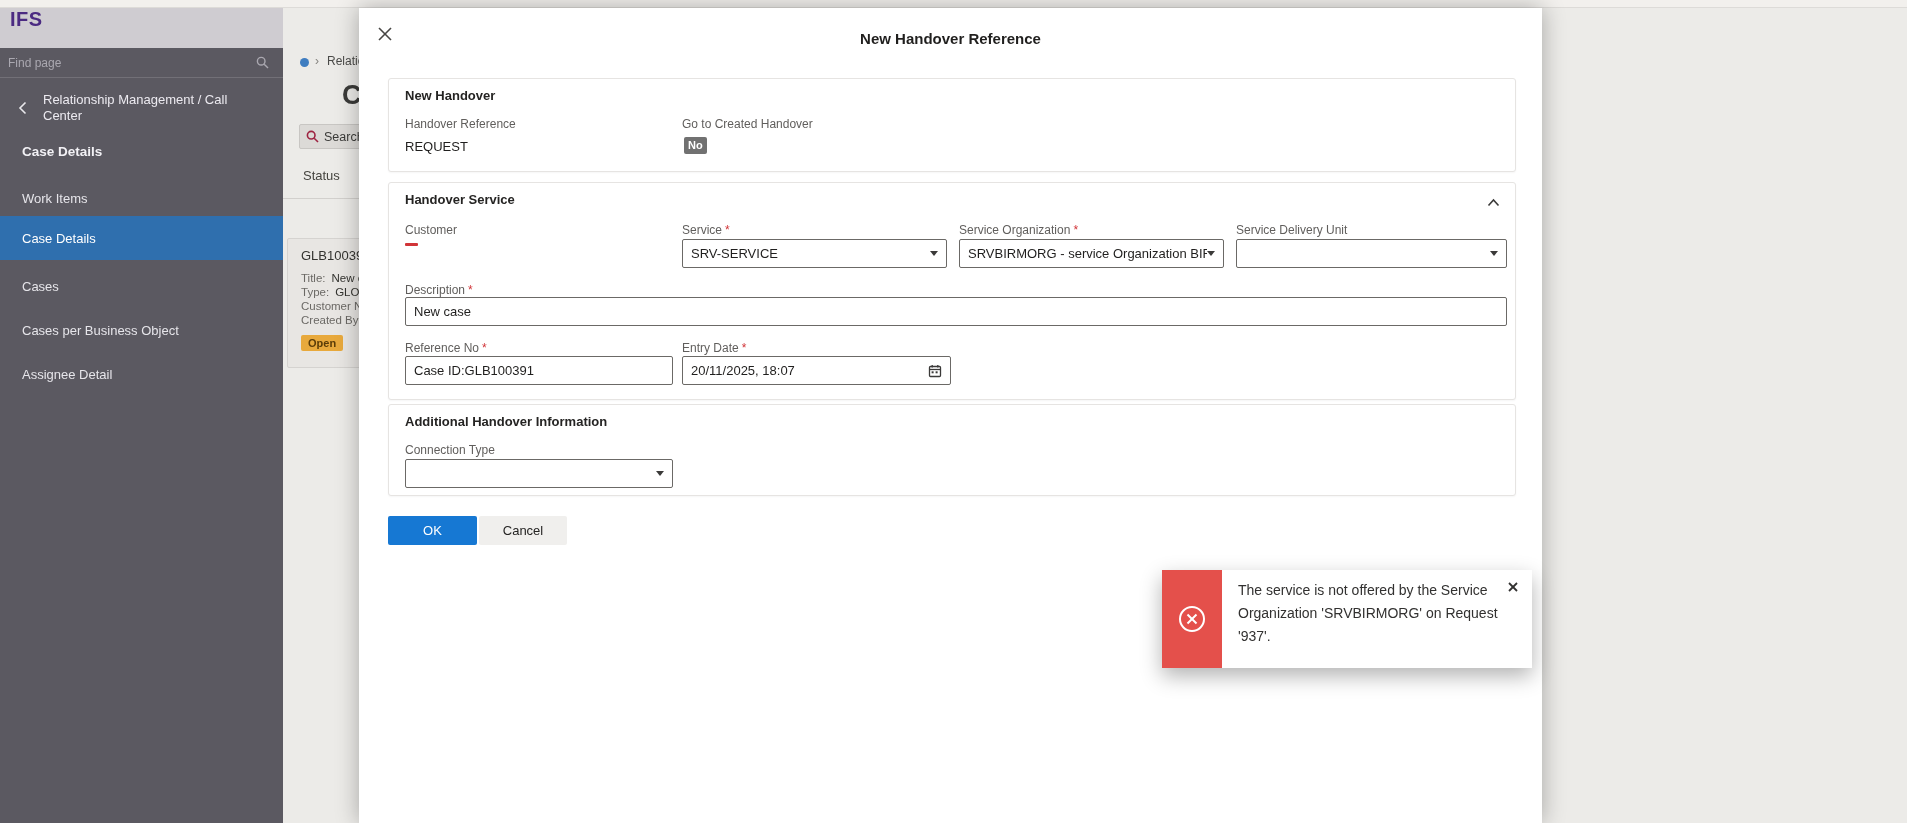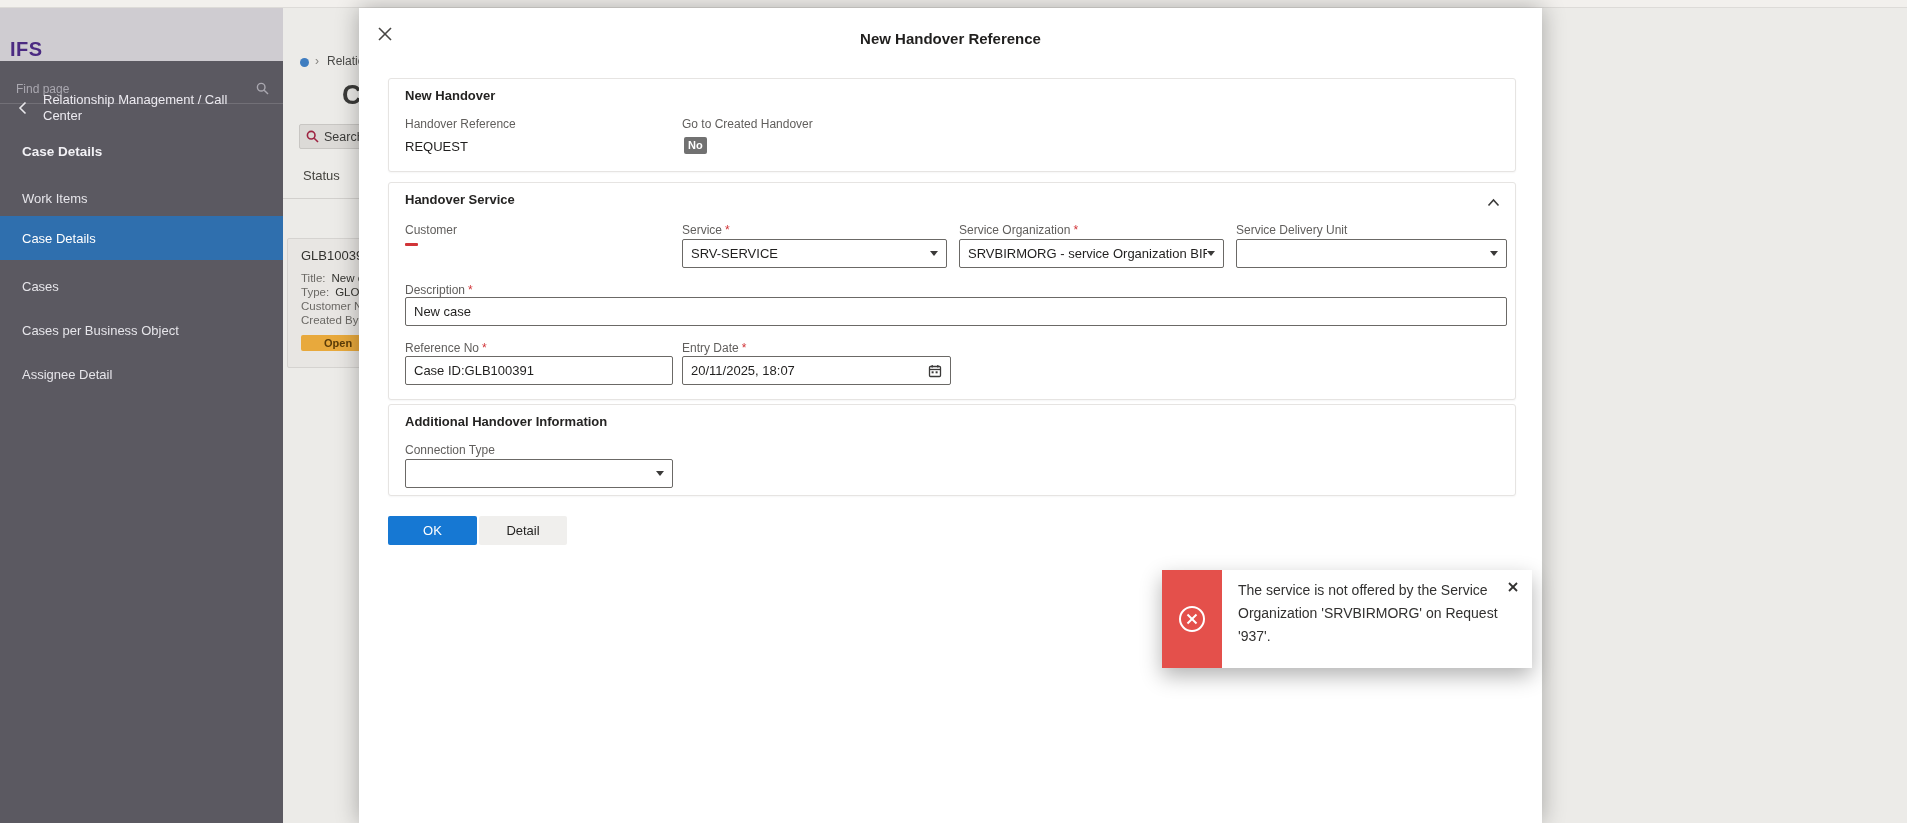--- a/index.html
+++ b/index.html
@@ -6,44 +6,44 @@
   html,body { width:1907px; height:823px; overflow:hidden; }
   body { font-family:"Liberation Sans", "DejaVu Sans", sans-serif; background:#ecebe8; position:relative; }
 
   .screen { position:absolute; inset:0; width:1907px; height:823px; }
 
   
   .topstrip { position:absolute; left:0; top:0; width:1907px; height:8px; background:#f2f0ed; border-bottom:1px solid #dddbd8; }
 
   
   .sidebar { position:absolute; left:0; top:8px; width:283px; height:815px; background:#5b5961; color:#e9e8ec; }
-  .side-logo { position:absolute; left:0; top:0; width:283px; height:53px; background:#cfccd1; display:flex; align-items:flex-end; padding-left:10px; }
+  .side-logo { position:absolute; left:0; top:0; width:283px; height:40px; background:#cfccd1; display:flex; align-items:flex-start; padding-left:10px; }
   .side-logo .logo-text { color:#4b2a82; font-size:20px; font-weight:800; letter-spacing:0.5px; }
-  .findpage { position:absolute; left:0; top:40px; width:283px; height:30px; display:flex; align-items:center; padding:0 14px 0 16px; border-bottom:1px solid rgba(255,255,255,0.14); color:#aaa8b0; font-size:12px; cursor:text;margin-top:26px; }
+  .findpage { position:absolute; left:0; top:40px; width:283px; height:30px; display:flex; align-items:center; padding:0 14px 0 8px; border-bottom:1px solid rgba(255,255,255,0.14); color:#aaa8b0; font-size:12px; cursor:text; }
   .findpage .spacer { flex:1; }
   .backrow { position:absolute; left:0; top:76px; width:283px; height:48px; display:flex; align-items:center; gap:16px; padding-left:18px; cursor:pointer; }
   .backrow .back-label { font-size:13px; line-height:16px; width:200px; color:#eceaf0; }
   .side-section-title { position:absolute; left:0; top:130px; width:283px; height:26px; display:flex; align-items:center; padding-left:22px; font-size:13.5px; font-weight:700; color:#f2f1f5; }
   .nav-item { position:absolute; left:0; width:283px; height:36px; display:flex; align-items:center; padding-left:22px; font-size:13px; color:#e6e5ea; cursor:pointer; }
   .nav-item.selected { height:44px; background:#2f6fae; color:#ffffff; }
 
   
   .page-frag { position:absolute; left:283px; top:8px; width:1624px; height:815px; background:#ecebe8; }
   .crumb-dot { position:absolute; left:17px; top:50px; width:9px; height:9px; border-radius:50%; background:#3f7dc0; }
   .crumb-sep { position:absolute; left:32px; top:46px; font-size:12px; color:#85837f; }
   .crumb-item { position:absolute; left:44px; top:46px; font-size:12px; color:#4a4a48; white-space:nowrap; }
   .page-title { position:absolute; left:15px; top:72px; font-size:27px; font-weight:700; color:#3b3b39; white-space:nowrap;margin-left:44px; }
   .search-btn { position:absolute; left:16px; top:116px; width:90px; height:25px; background:#dcdad7; border:1px solid #c8c6c3; border-radius:2px; display:flex; align-items:center; gap:5px; padding-left:6px; font-size:12.5px; color:#3b3b39; cursor:pointer; overflow:hidden; white-space:nowrap; }
   .status-filter { position:absolute; left:20px; top:160px; display:flex; align-items:flex-end; gap:20px; font-size:13px; color:#45443f; cursor:pointer; }
   .page-divider { position:absolute; left:0px; top:190px; width:120px; height:1px; background:#d2d0cd; }
   .case-card { position:absolute; left:4px; top:230px; width:160px; height:130px; background:#e8e6e3; border:1px solid #d5d3d0; border-radius:2px; overflow:hidden; }
   .case-card .cc-id { position:absolute; left:13px; top:9px; font-size:13px; color:#33332f; white-space:nowrap; }
   .cc-row { position:absolute; left:13px; font-size:11.5px; color:#6b6965; white-space:nowrap; }
   .cc-row b { font-weight:400; color:#33332f; margin-left:6px; }
-  .cc-badge { position:absolute; left:13px; top:96px; background:#e8a93c; color:#5a3c08; font-size:11px; font-weight:700; padding:2px 23px; border-radius:2px; }
+  .cc-badge { position:absolute; left:13px; top:96px; background:#e8a93c; color:#5a3c08; font-size:11px; font-weight:700; padding:2px 7px; border-radius:2px; }
 
   
   .modal { position:absolute; left:359px; top:8px; width:1183px; height:815px; background:#ffffff; box-shadow:0 0 22px rgba(0,0,0,0.30); z-index:10; }
   .modal-close { position:absolute; left:14px; top:14px; width:24px; height:24px; display:flex; align-items:center; justify-content:center; cursor:pointer; color:#484644; }
   .modal-title { position:absolute; left:0; top:22px; width:1183px; text-align:center; font-size:15px; font-weight:700; color:#201f1e; }
 
   .mcard { position:absolute; left:29px; width:1128px; background:#fff; border:1px solid #e6e4e2; border-radius:3px; box-shadow:0 1px 2px rgba(0,0,0,0.04); }
   .mcard-title { position:absolute; left:16px; top:9px; font-size:13px; font-weight:700; color:#252423; }
   .flabel { position:absolute; font-size:12px; color:#605e5c; white-space:nowrap; }
   .req { color:#d13438; margin-left:3px; }
@@ -219,21 +219,21 @@
     <div class="mcard" style="top:396px; height:92px;">
       <div class="mcard-title">Additional Handover Information</div>
       <div class="flabel" style="left:16px; top:38px;">Connection Type</div>
       <div class="field" style="left:16px; top:54px; width:268px;">
         <span class="ftext"></span>
         <span class="caret-down"></span>
       </div>
     </div>
 
     <div class="btn btn-ok">OK</div>
-    <div class="btn btn-cancel">Detail</div>
+    <div class="btn btn-cancel">Cancel</div>
   </section>
 
   <div class="toast">
     <div class="toast-strip">
       <span>
         <svg width="30" height="30" viewBox="0 0 30 30">
             <circle cx="15" cy="15" r="12" fill="none" stroke="#ffffff" stroke-width="2"></circle>
             <line x1="10.5" y1="10.5" x2="19.5" y2="19.5" stroke="#ffffff" stroke-width="2"></line>
             <line x1="19.5" y1="10.5" x2="10.5" y2="19.5" stroke="#ffffff" stroke-width="2"></line>
           </svg>

